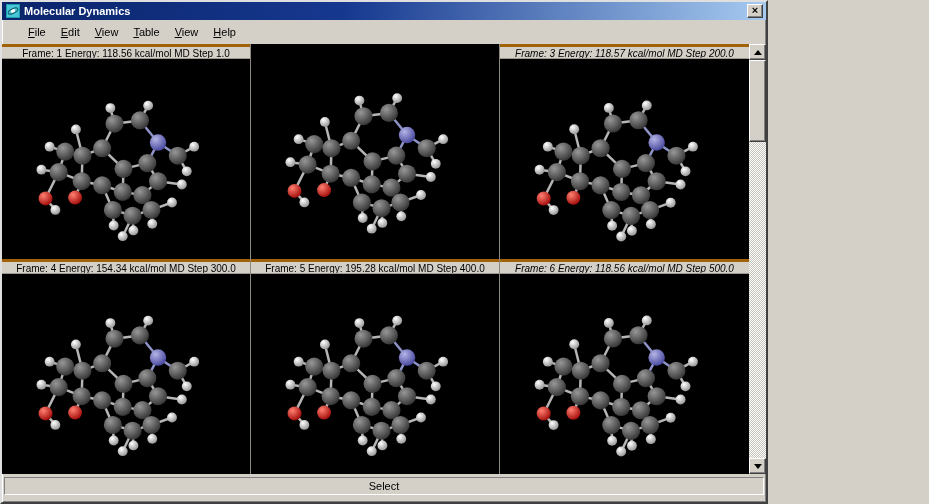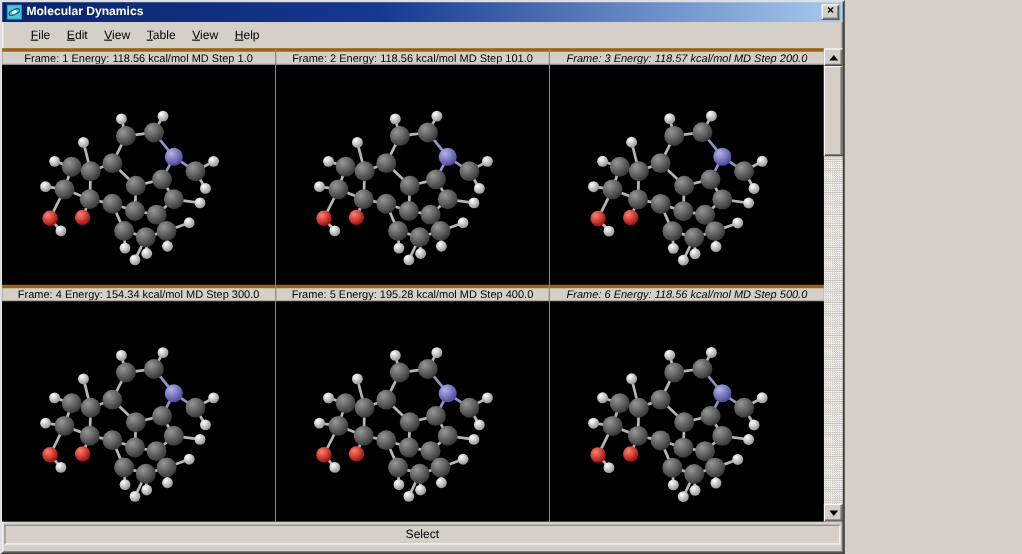--- a/index.html
+++ b/index.html
@@ -207,21 +207,20 @@
               <circle cx="160" cy="187" r="6" fill="url(#g0H)"></circle>
               <circle cx="183" cy="179" r="6" fill="url(#g0H)"></circle>
               <circle cx="147" cy="194" r="6" fill="url(#g0H)"></circle>
               <circle cx="207" cy="153" r="6" fill="url(#g0H)"></circle>
               <circle cx="219" cy="131" r="6" fill="url(#g0H)"></circle>
             </svg>
         </div>
       </div>
 
       <div class="cell">
-        <div class="cell-header">Frame: 2  Energy: 118.56 kcal/mol MD Step 101.0</div>
         <div class="viewport">
           <svg class="mol" viewBox="0 0 302 200" preserveAspectRatio="xMidYMid meet">
               <defs>
                 <radialGradient id="g1C" cx="35%" cy="30%" r="80%">
                   <stop offset="0%" stop-color="#979797"></stop>
                   <stop offset="100%" stop-color="#2b2b2b"></stop>
                 </radialGradient>
                 <radialGradient id="g1H" cx="35%" cy="30%" r="80%">
                   <stop offset="0%" stop-color="#ffffff"></stop>
                   <stop offset="100%" stop-color="#8a8a8a"></stop>

